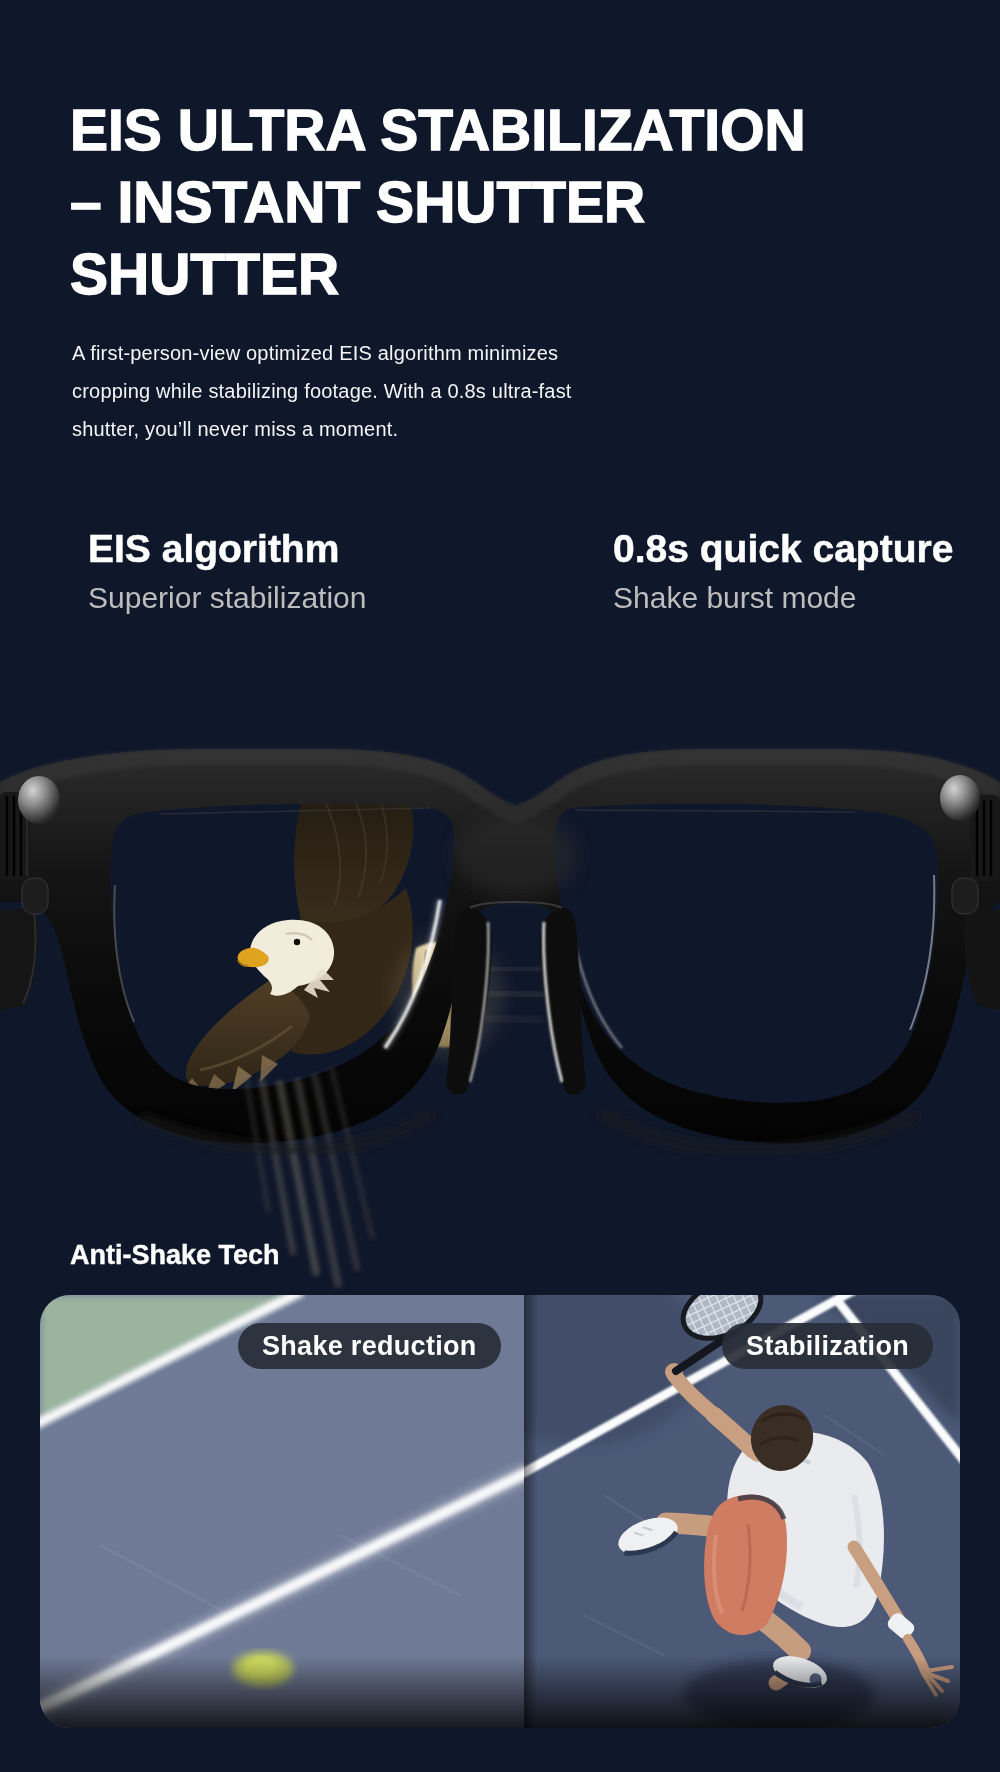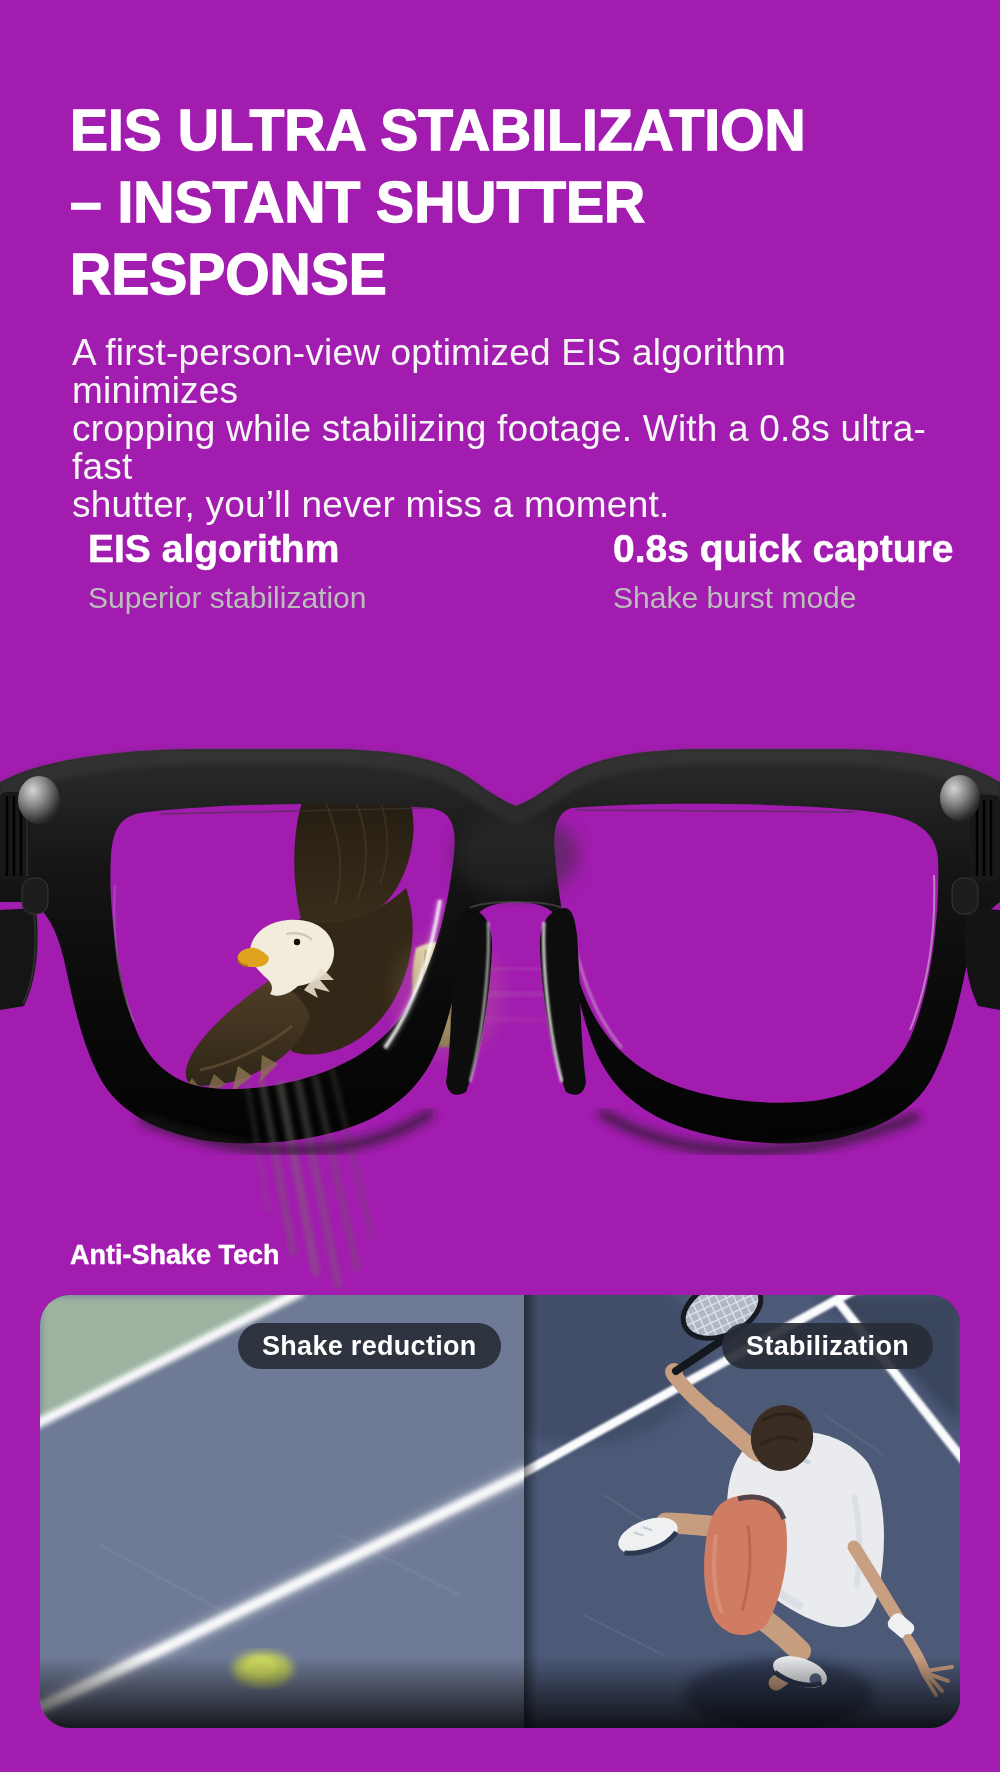--- a/index.html
+++ b/index.html
@@ -1,22 +1,22 @@
 <!DOCTYPE html>
 <html><head>
 <meta charset="utf-8">
 <style>
   html,body{margin:0;padding:0;background:#000;}
-  .page{position:relative;width:1000px;height:1772px;background:#a21caf;overflow:hidden;
+  .page{position:relative;width:1000px;height:1772px;background:#0f172a;overflow:hidden;
         font-family:"Liberation Sans",sans-serif;color:#fff;}
   .hero-title{position:absolute;left:70px;top:94px;width:890px;
       font-size:57px;line-height:72px;font-weight:700;letter-spacing:0px;color:#fff;
       -webkit-text-stroke:1.3px #fff;}
   .hero-desc{position:absolute;left:72px;top:334px;width:890px;
-      font-size:37px;line-height:38px;font-weight:400;color:#f5f5f5;letter-spacing:.2px;}
+      font-size:20px;line-height:38px;font-weight:400;color:#f5f5f5;letter-spacing:.2px;}
   .features{position:absolute;left:88px;top:526px;display:flex;gap:43px;}
   .feature{width:482px;}
   .feature.second{width:400px;}
   .feature-title{font-size:39px;line-height:46px;font-weight:700;color:#fff;-webkit-text-stroke:.5px #fff;}
   .feature-sub{margin-top:9px;font-size:30px;line-height:34px;color:#bdbdbd;}
   .glasses-wrap{position:absolute;left:0;top:650px;width:1000px;height:650px;}
   .anti-heading{position:absolute;left:70px;top:1230px;font-size:27px;line-height:50px;
       font-weight:700;color:#fff;-webkit-text-stroke:.4px #fff;}
   .compare{position:absolute;left:40px;top:1295px;width:920px;height:433px;border-radius:30px;
       overflow:hidden;display:flex;background:#10131a;}
@@ -33,21 +33,21 @@
       background:linear-gradient(180deg,rgba(0,0,0,0) 0%,rgba(0,0,0,.45) 55%,rgba(0,0,0,.8) 100%);}
 </style>
 </head>
 <body>
 
 <div class="page">
 
   <div class="hero-title">
     <div>EIS ULTRA STABILIZATION</div>
     <div>– INSTANT SHUTTER</div>
-    <div>RESPONSE</div>
+    <div>SHUTTER</div>
   </div>
 
   <div class="hero-desc">
     <div>A first-person-view optimized EIS algorithm minimizes</div>
     <div>cropping while stabilizing footage. With a 0.8s ultra-fast</div>
     <div>shutter, you’ll never miss a moment.</div>
   </div>
 
   <div class="features">
     <div class="feature">

